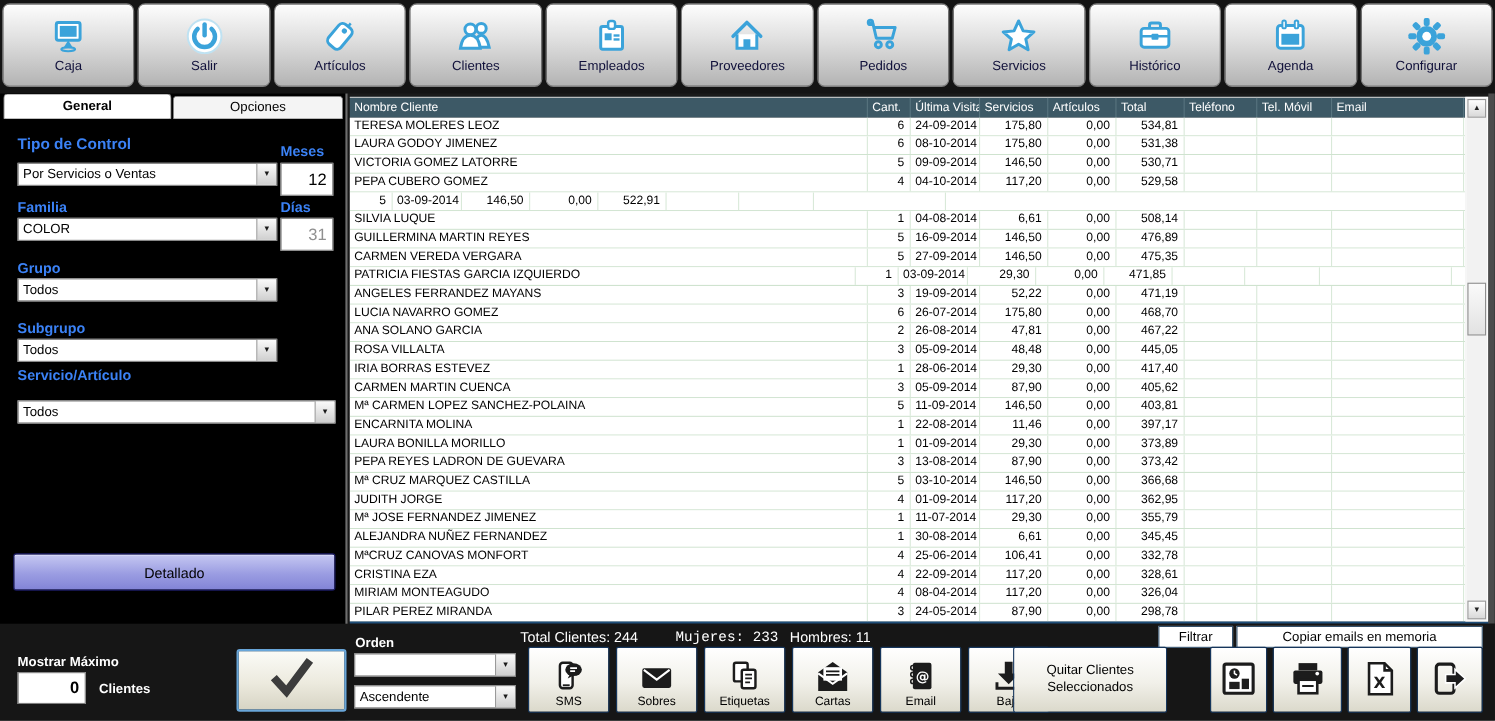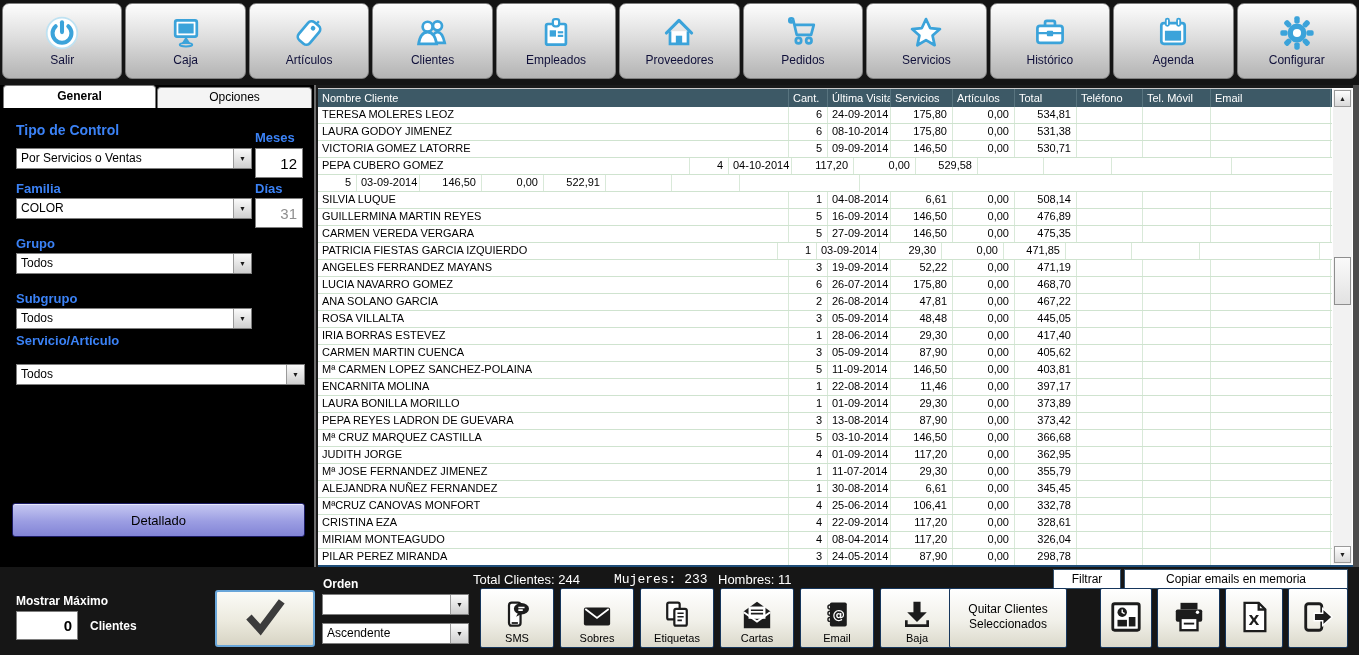--- a/index.html
+++ b/index.html
@@ -73,37 +73,37 @@
 </style>
 </head>
 <body>
 
 <div class="app">
 
   <div class="toolbar">
     <div class="tbtn">
       <span>
           <svg width="36" height="36" viewBox="0 0 40 40">
-            <circle cx="20" cy="20" r="17" fill="#fff" stroke="#bfe2f2" stroke-width="2"></circle>
-            <path d="M20 8v11" stroke="#3ba3da" stroke-width="4.5" stroke-linecap="round" fill="none"></path>
-            <path d="M13 12.5a10.5 10.5 0 1 0 14 0" fill="none" stroke="#3ba3da" stroke-width="4.5" stroke-linecap="round"></path>
-          </svg>
-        </span>
-      <span>Salir</span>
-    </div>
-    <div class="tbtn">
-      <span>
-          <svg width="36" height="36" viewBox="0 0 40 40">
             <rect x="8" y="6" width="24" height="18" rx="2" fill="#fff" stroke="#3ba3da" stroke-width="3"></rect>
             <rect x="11.5" y="9.5" width="17" height="11" fill="#3ba3da"></rect>
             <path d="M20 24l-5 8h10z" fill="#3ba3da"></path>
             <ellipse cx="20" cy="33" rx="7" ry="2" fill="none" stroke="#3ba3da" stroke-width="2"></ellipse>
           </svg>
         </span>
       <span>Caja</span>
+    </div>
+    <div class="tbtn">
+      <span>
+          <svg width="36" height="36" viewBox="0 0 40 40">
+            <circle cx="20" cy="20" r="17" fill="#fff" stroke="#bfe2f2" stroke-width="2"></circle>
+            <path d="M20 8v11" stroke="#3ba3da" stroke-width="4.5" stroke-linecap="round" fill="none"></path>
+            <path d="M13 12.5a10.5 10.5 0 1 0 14 0" fill="none" stroke="#3ba3da" stroke-width="4.5" stroke-linecap="round"></path>
+          </svg>
+        </span>
+      <span>Salir</span>
     </div>
     <div class="tbtn">
       <span>
           <svg width="36" height="36" viewBox="0 0 40 40">
             <g transform="rotate(40 20 20)">
               <rect x="12" y="7" width="16" height="26" rx="5" fill="#fff" stroke="#3ba3da" stroke-width="3"></rect>
               <circle cx="20" cy="13" r="2.6" fill="#3ba3da"></circle>
               <path d="M20 7V3" stroke="#3ba3da" stroke-width="2.5" fill="none"></path>
             </g>
           </svg>
@@ -289,21 +289,21 @@
         <div class="tcell num" style="width: 39px;">5</div>
         <div class="tcell" style="width: 63px;">09-09-2014</div>
         <div class="tcell num" style="width: 62px;">146,50</div>
         <div class="tcell num" style="width: 62px;">0,00</div>
         <div class="tcell num" style="width: 62px;">530,71</div>
         <div class="tcell" style="width: 66px;"></div>
         <div class="tcell" style="width: 68px;"></div>
         <div class="tcell" style="width: 120px;"></div>
       </div>
       <div class="trow">
-        <div class="tcell" style="width: 372px;">PEPA CUBERO GOMEZ</div>
+        <div class="tcell" style="width: 471px;">PEPA CUBERO GOMEZ</div>
         <div class="tcell num" style="width: 39px;">4</div>
         <div class="tcell" style="width: 63px;">04-10-2014</div>
         <div class="tcell num" style="width: 62px;">117,20</div>
         <div class="tcell num" style="width: 62px;">0,00</div>
         <div class="tcell num" style="width: 62px;">529,58</div>
         <div class="tcell" style="width: 66px;"></div>
         <div class="tcell" style="width: 68px;"></div>
         <div class="tcell" style="width: 120px;"></div>
       </div>
       <div class="trow">
@@ -653,21 +653,21 @@
   </div>
   <div class="abtn" style="left:880px;width:74px;">
     <span>
         <svg width="32" height="32" viewBox="0 0 36 36">
           <path d="M14 3h8v12h7L18 26 7 15h7z" fill="#1c1c1c"></path>
           <path d="M6 24v6h24v-6" fill="none" stroke="#1c1c1c" stroke-width="3"></path>
         </svg>
       </span>
     <span>Baja</span>
   </div>
-  <div class="abtn quitar" style="left:949px;width:118px;">
+  <div class="abtn quitar" style="left:921px;width:140px;">
     <span>Quitar Clientes</span>
     <span>Seleccionados</span>
   </div>
   <div class="abtn" style="left:1100px;width:52px;justify-content:center;">
     <span>
         <svg width="34" height="34" viewBox="0 0 36 36">
           <rect x="4" y="4" width="28" height="28" rx="2" fill="#fff" stroke="#1c1c1c" stroke-width="3"></rect>
           <circle cx="14" cy="13" r="5" fill="#1c1c1c"></circle>
           <path d="M14 10v3l2.5 1.5" stroke="#fff" stroke-width="1.5" fill="none"></path>
           <rect x="9" y="21" width="10" height="7" fill="#1c1c1c"></rect>

